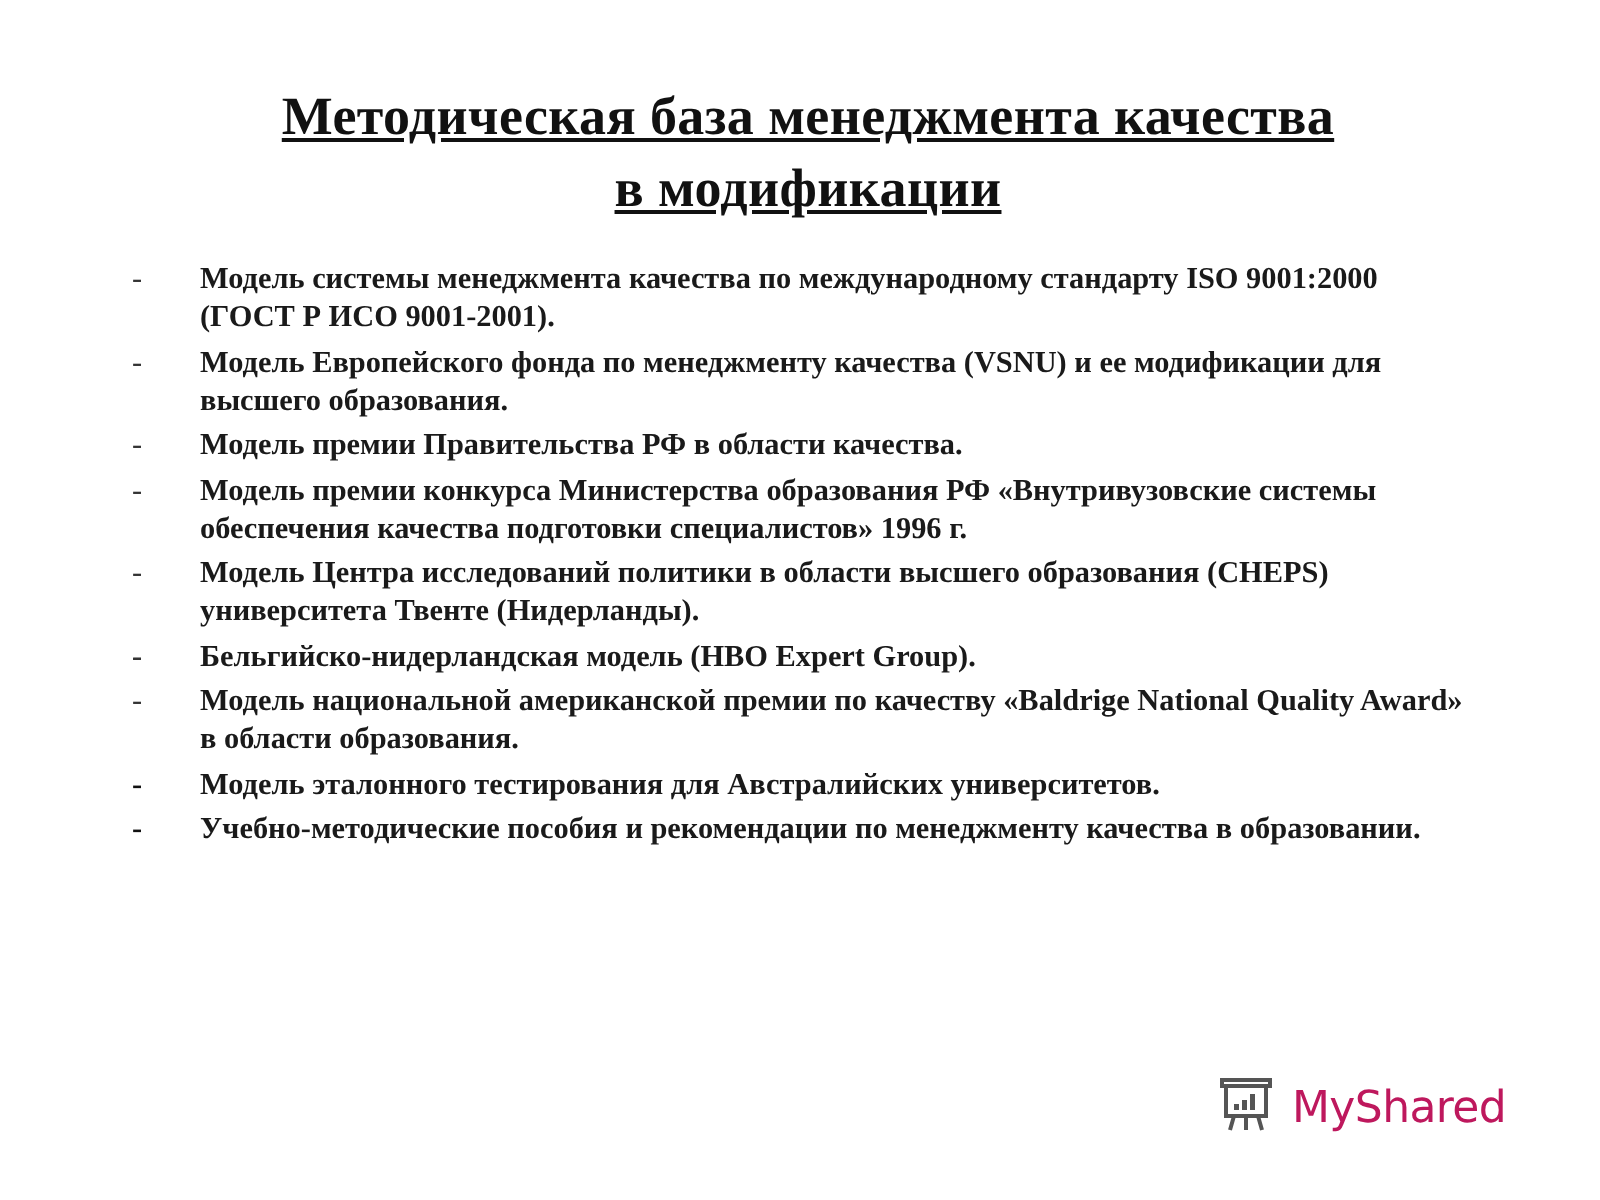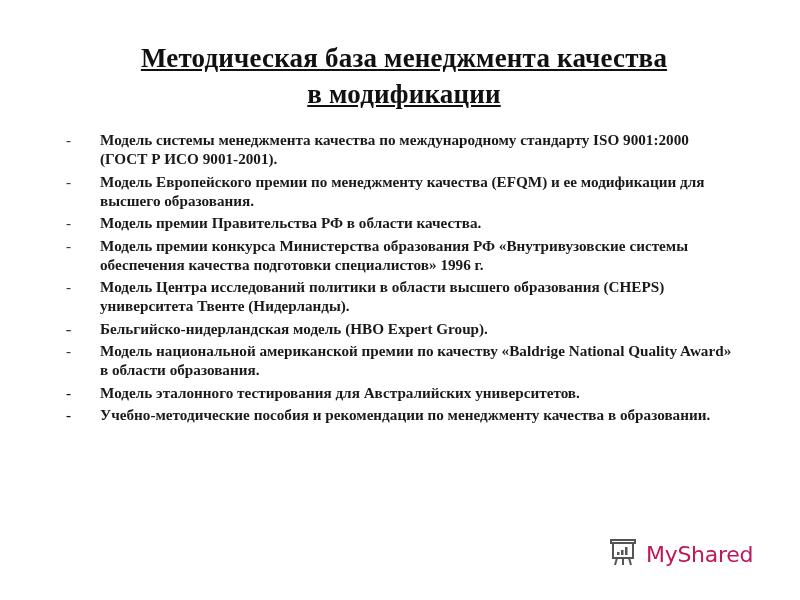--- a/index.html
+++ b/index.html
@@ -34,21 +34,21 @@
 </head>
 <body>
 
 <div class="title">
   <div>Методическая база менеджмента качества</div>
   <div>в модификации</div>
 </div>
 
 <ul class="list">
   <li class="item"><span class="dash">-</span><span>Модель системы менеджмента качества по международному стандарту ISO 9001:2000 (ГОСТ Р ИСО 9001-2001).</span></li>
-  <li class="item"><span class="dash">-</span><span>Модель Европейского премии по менеджменту качества (EFQM) и ее модификации для высшего образования.</span></li>
+  <li class="item"><span class="dash">-</span><span>Модель Европейского фонда по менеджменту качества (VSNU) и ее модификации для высшего образования.</span></li>
   <li class="item"><span class="dash">-</span><span>Модель премии Правительства РФ в области качества.</span></li>
   <li class="item"><span class="dash">-</span><span>Модель премии конкурса Министерства образования РФ «Внутривузовские системы обеспечения качества подготовки специалистов» 1996 г.</span></li>
   <li class="item"><span class="dash">-</span><span>Модель Центра исследований политики в области высшего образования (CHEPS) университета Твенте (Нидерланды).</span></li>
   <li class="item"><span class="dash">-</span></li>
   <li class="item"><span class="dash">-</span><span>Бельгийско-нидерландская модель (HBO Expert Group).</span></li>
   <li class="item"><span class="dash">-</span><span>Модель национальной американской премии по качеству «Baldrige National Quality Award» в области образования.</span></li>
   <li class="item strong-dash"><span class="dash">-</span><span>Модель эталонного тестирования для Австралийских университетов.</span></li>
   <li class="item strong-dash"><span class="dash">-</span><span>Учебно-методические пособия и рекомендации по менеджменту качества в образовании.</span></li>
 </ul>
 

